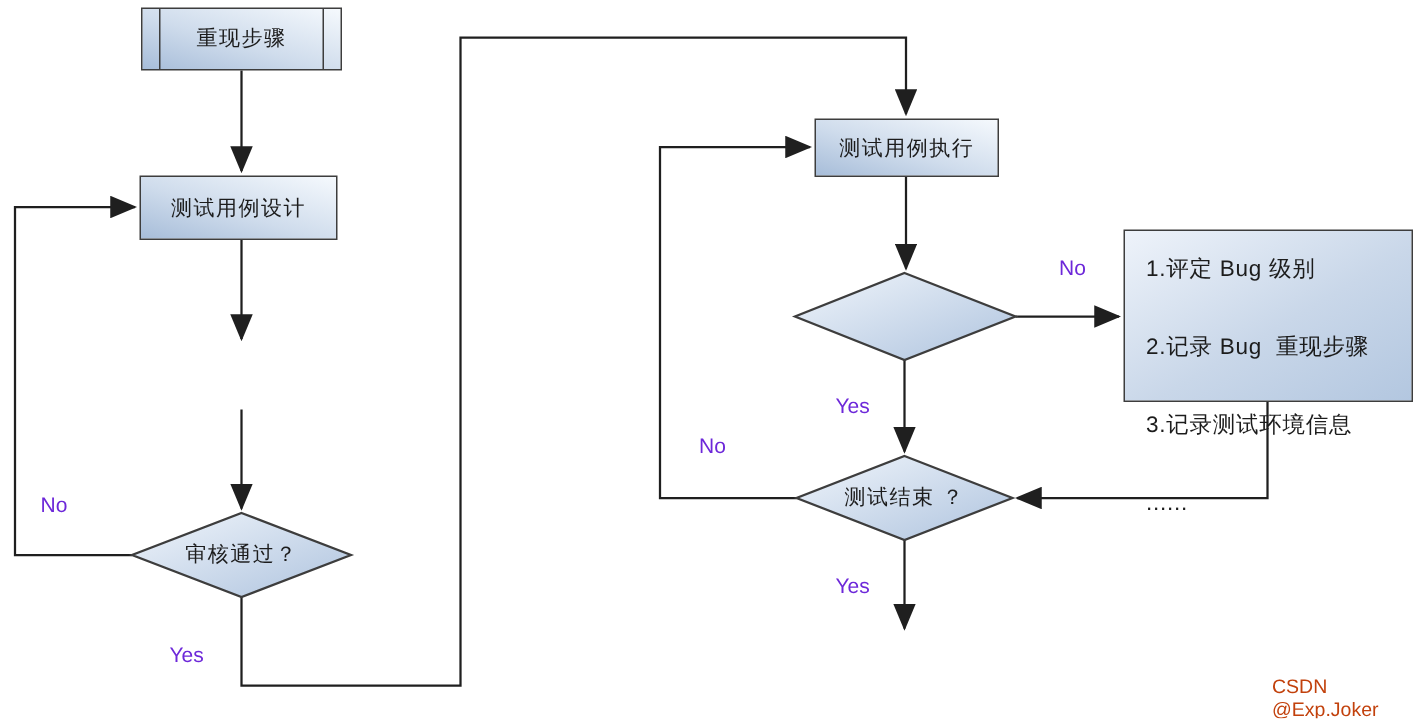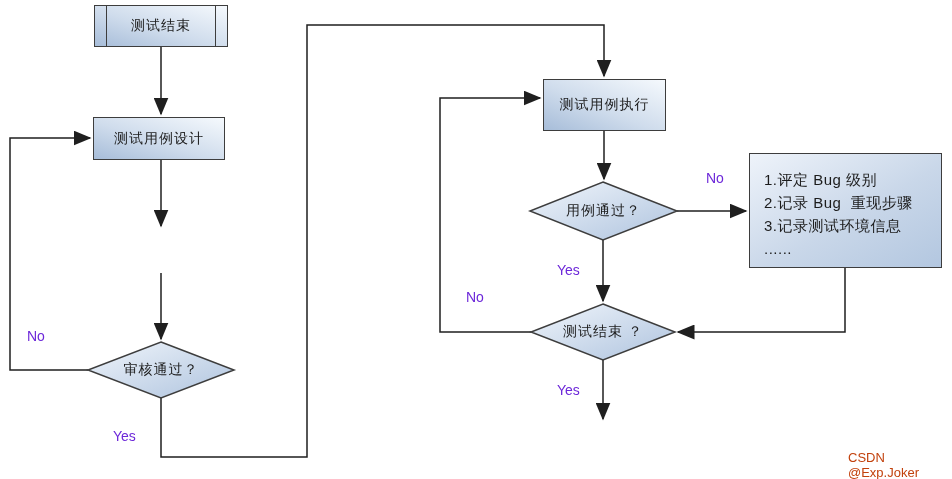--- a/index.html
+++ b/index.html
@@ -42,20 +42,21 @@
   .pp-bar.right { right: 11px; }
   .note-box {
     flex-direction: column;
     align-items: flex-start;
     justify-content: flex-start;
     padding: 14px 6px 0 14px;
     font-size: 15px;
     line-height: 23px;
     letter-spacing: 0.5px;
     background: linear-gradient(to bottom right, #eef3fa 0%, #c9d7e9 55%, #b3c7e0 100%);
+    gap: 29px;
   }
   .note-line { white-space: pre; }
   .stadium {
     border-radius: 24px;
     border-width: 1.6px;
     letter-spacing: 0.5px;
     background: linear-gradient(to bottom, #e6edf7 0%, #c0d0e8 100%);
   }
   .diamond-label {
     position: absolute;
@@ -109,42 +110,41 @@
     <polyline points="603,360 603,419" fill="none" stroke="#1f1f1f" stroke-width="1.5" marker-end="url(#arrow)"></polyline>
 
     <polygon points="161,342 234,370 161,398 88,370" fill="url(#diamondGrad)" stroke="#3d3d3d" stroke-width="1.5" stroke-linejoin="miter"></polygon>
     <polygon points="603,182 677,211 603,240 530,211" fill="url(#diamondGrad)" stroke="#3d3d3d" stroke-width="1.5" stroke-linejoin="miter"></polygon>
     <polygon points="603,304 675,332 603,360 531,332" fill="url(#diamondGrad)" stroke="#3d3d3d" stroke-width="1.5" stroke-linejoin="miter"></polygon>
   </svg>
 
   <div class="node" style="left:94px; top:5px; width:134px; height:42px;">
     <span class="pp-bar left"></span>
     <span class="pp-bar right"></span>
-    <span>测试结束</span>
+    <span>重现步骤</span>
   </div>
 
   <div class="node" style="left:93px; top:117px; width:132px; height:43px;">
     <span>测试用例设计</span>
   </div>
 
 
-  <div class="node" style="left:543px; top:79px; width:123px; height:52px;">
+  <div class="node" style="left:543px; top:79px; width:123px; height:39px;">
     <span>测试用例执行</span>
   </div>
 
   <div class="node note-box" style="left:749px; top:153px; width:193px; height:115px;">
     <span class="note-line">1.评定 Bug 级别</span>
     <span class="note-line">2.记录 Bug  重现步骤</span>
     <span class="note-line">3.记录测试环境信息</span>
     <span class="note-line">......</span>
   </div>
 
 
   <div class="diamond-label" style="left:88px; top:342px; width:146px; height:56px;">审核通过？</div>
-  <div class="diamond-label" style="left:530px; top:182px; width:147px; height:58px;">用例通过？</div>
   <div class="diamond-label" style="left:531px; top:304px; width:144px; height:56px;">测试结束 ？</div>
 
   <div class="edge-label" style="left:27px;  top:328px;">No</div>
   <div class="edge-label" style="left:113px; top:428px;">Yes</div>
   <div class="edge-label" style="left:706px; top:170px;">No</div>
   <div class="edge-label" style="left:557px; top:262px;">Yes</div>
   <div class="edge-label" style="left:466px; top:289px;">No</div>
   <div class="edge-label" style="left:557px; top:382px;">Yes</div>
 
   <div class="watermark">CSDN @Exp.Joker</div>

